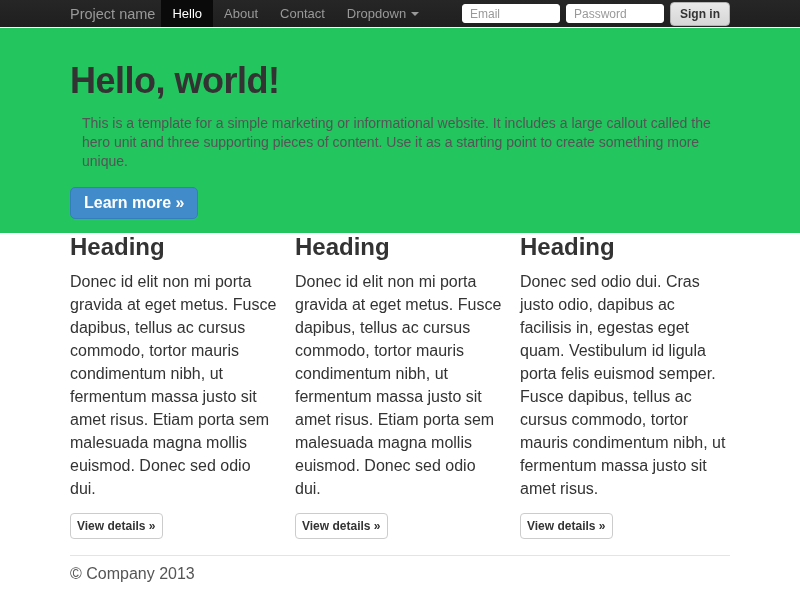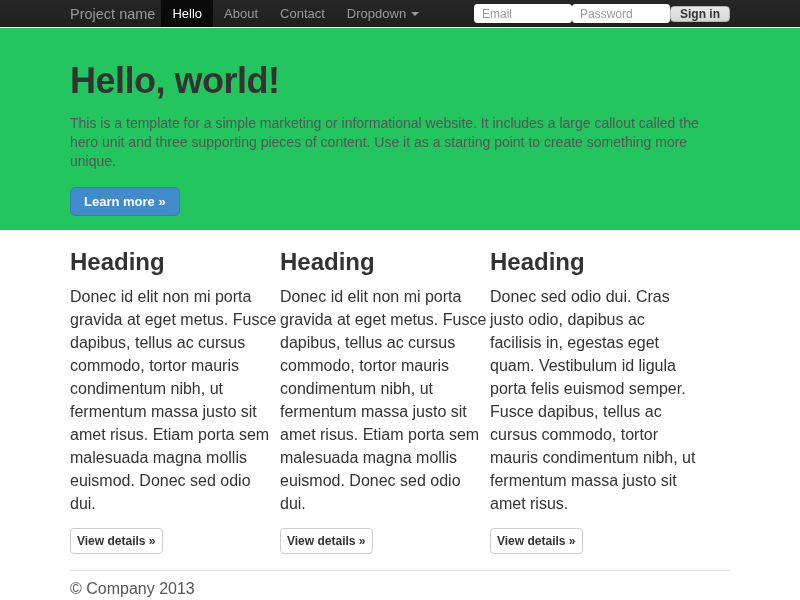--- a/index.html
+++ b/index.html
@@ -39,60 +39,60 @@
   .nav-item.active { background: #0a0a0a; color: #ffffff; }
   .caret {
     display: inline-block; margin-left: 5px;
     width: 0; height: 0;
     border-left: 4px solid transparent;
     border-right: 4px solid transparent;
     border-top: 4px solid #999;
   }
   .nav-form {
     margin-left: auto;
-    display: flex; align-items: center; gap: 0;
+    display: flex; align-items: center; gap: 6px;
   }
   .nav-form input {
     width: 98px; height: 19px;
     border: 1px solid #ffffff; border-radius: 3px;
     padding: 1px 7px; font-size: 12px;
     font-family: "Liberation Sans", sans-serif;
     color: #333; outline: none;
   }
   .nav-form input::placeholder { color: #999; }
   .btn-signin {
-    height: 16px;
+    height: 24px;
     background: linear-gradient(#e9e9e9, #d6d6d6);
     border: 1px solid #b3b3b3; border-radius: 4px;
     font-size: 12px; font-weight: bold; color: #333;
     font-family: "Liberation Sans", sans-serif;
     padding: 0 9px; cursor: pointer;
   }
 
   
   .hero { background: #22c55e; padding: 32px 0 14px; }
   .hero h1 {
     margin: 0 0 12px; font-size: 36px; font-weight: bold;
     color: #333; letter-spacing: -0.5px;
   }
   .hero p {
-    margin: 0 0 16px; font-size: 14px; line-height: 19px;
+    margin: 0 12px 16px; font-size: 14px; line-height: 19px;
     color: #555; max-width: 700px;
   }
   .btn-primary {
     display: inline-block;
     background: #428bca; border: 1px solid #357ebd;
     border-radius: 5px; color: #ffffff;
-    font-size: 13px; font-weight: bold;
+    font-size: 16px; font-weight: bold;
     font-family: "Liberation Sans", sans-serif;
     padding: 6px 13px; cursor: pointer;
   }
 
   
-  .row { display: flex; margin-top: 18px; }
+  .row { display: flex; gap: 15px; }
   .col { width: 210px; }
   .col h2 {
     margin: 0 0 9px; font-size: 24px; font-weight: bold; color: #333;
   }
   .col p {
     margin: 0 0 13px; font-size: 16px; line-height: 23px; color: #333;
   }
   .btn-default {
     display: inline-block;
     background: #ffffff; border: 1px solid #ccc;

